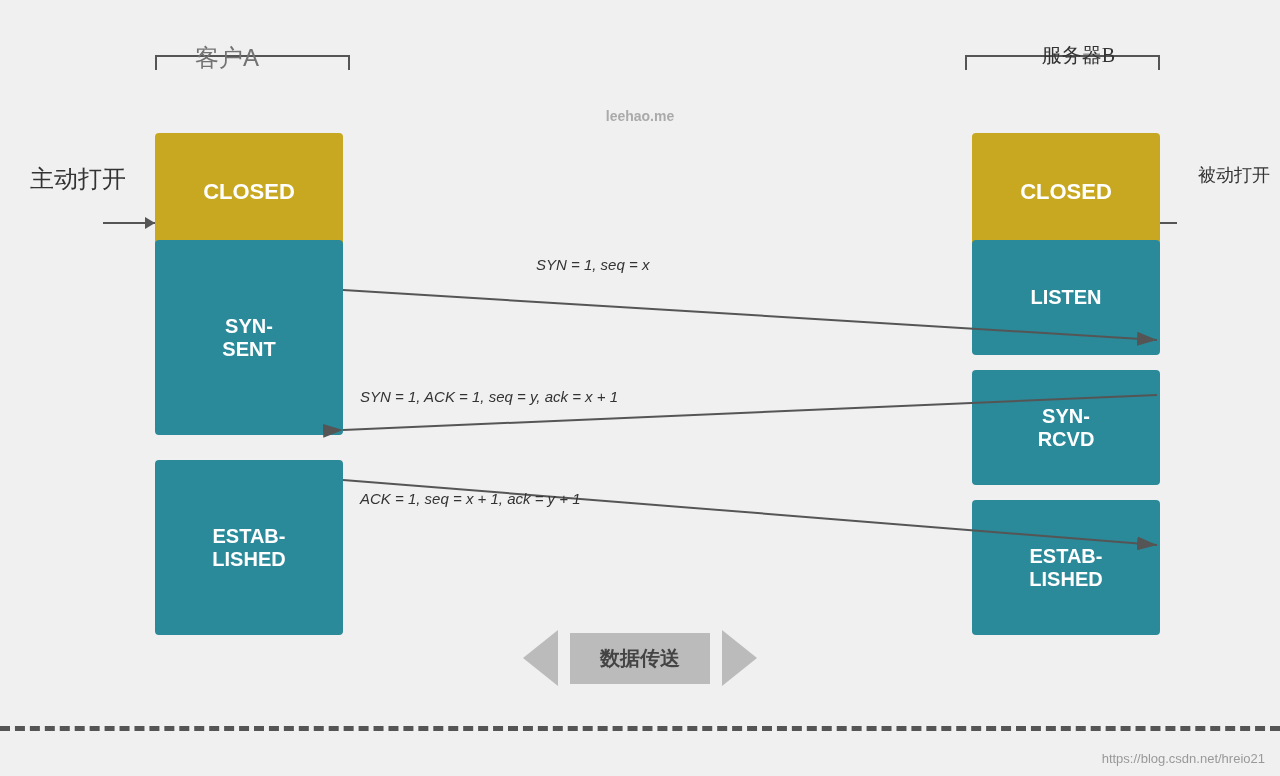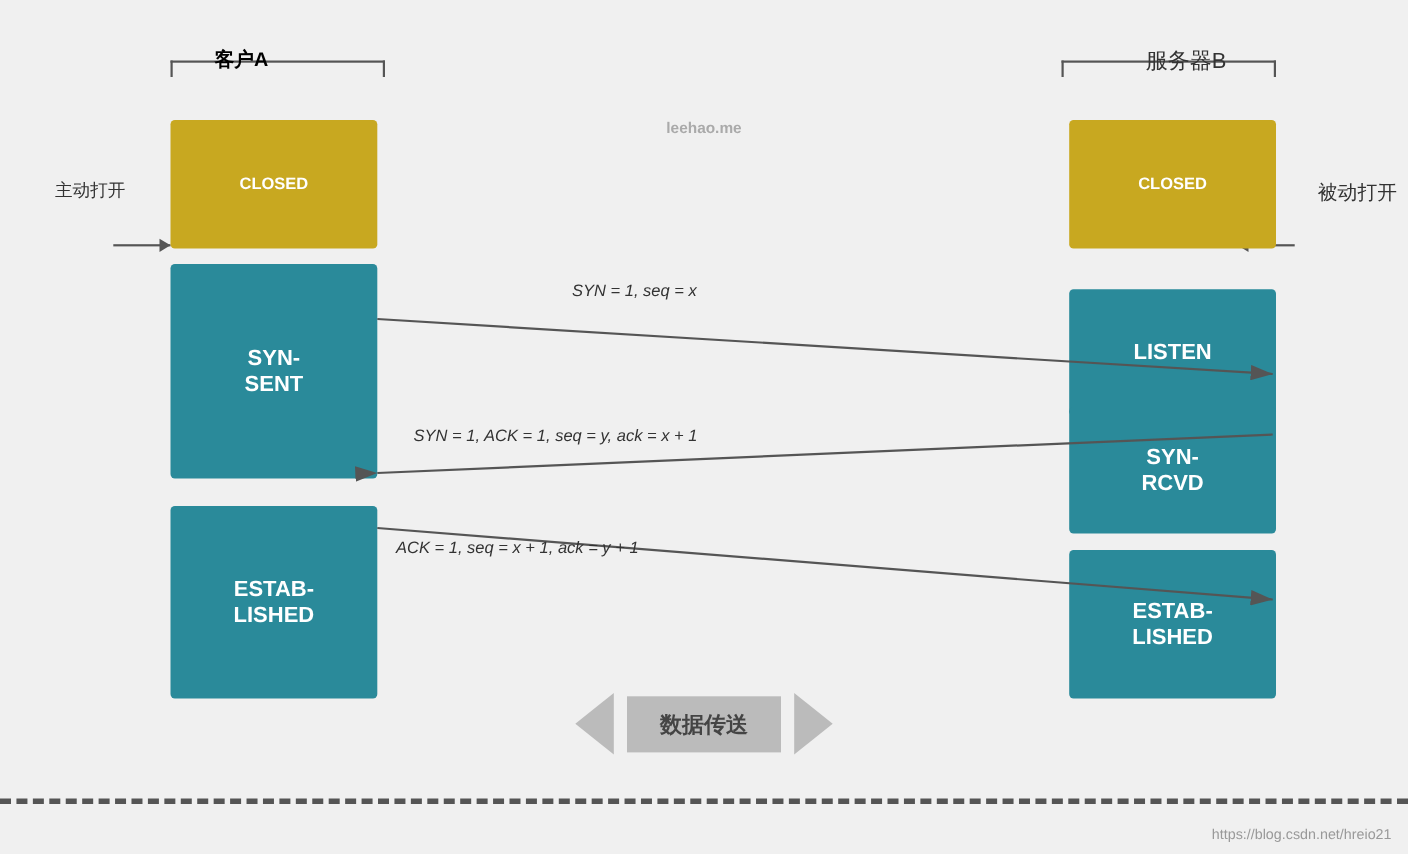--- a/index.html
+++ b/index.html
@@ -39,31 +39,31 @@
       right: 15px;
       color: #999;
       font-size: 13px;
     }
 
     
     .client-label {
       position: absolute;
       top: 42px;
       left: 195px;
-      font-size: 18px;
-      color: #000000;
-      font-weight: bold;
+      font-size: 24px;
+      color: #737373;
     }
 
     .server-label {
       position: absolute;
       top: 42px;
       right: 165px;
       font-size: 20px;
       color: #333;
+      font-family: Liberation Serif, serif;
     }
 
     
     .bracket-client {
       position: absolute;
       top: 55px;
       left: 155px;
       width: 195px;
       height: 2px;
       background: #555;
@@ -123,21 +123,22 @@
       justify-content: center;
       text-align: center;
       font-weight: bold;
       font-size: 20px;
       color: white;
       border-radius: 4px;
     }
 
     .state-box.gold {
       background: #c8a820;
-      font-size: 15px;
+      font-size: 22px;
+      margin-top: 24px;
     }
 
     .state-box.teal {
       background: #2a8a9a;
       font-size: 20px;
     }
 
     
     .box-closed-client {
       left: 155px;
@@ -166,21 +167,20 @@
       top: 109px;
       width: 188px;
       height: 117px;
     }
 
     .box-listen {
       right: 120px;
       top: 240px;
       width: 188px;
       height: 115px;
-      margin-top: 23px;
     }
 
     .box-syn-rcvd {
       right: 120px;
       top: 370px;
       width: 188px;
       height: 115px;
     }
 
     .box-estab-server {
@@ -188,23 +188,22 @@
       top: 500px;
       width: 188px;
       height: 135px;
     }
 
     
     .label-active {
       position: absolute;
       top: 163px;
       left: 30px;
-      font-size: 16px;
+      font-size: 24px;
       color: #333;
-      margin-left: 20px;
     }
 
     .label-passive {
       position: absolute;
       top: 163px;
       right: 10px;
       font-size: 18px;
       color: #333;
       font-family: Liberation Serif, serif;
     }
@@ -378,22 +377,22 @@
       </marker>
     </defs>
 
     <line x1="343" y1="290" x2="1157" y2="340" stroke="#555" stroke-width="2" marker-end="url(#arrowhead-right)"></line>
 
     <line x1="1157" y1="395" x2="343" y2="430" stroke="#555" stroke-width="2" marker-end="url(#arrowhead-left)"></line>
 
     <line x1="343" y1="480" x2="1157" y2="545" stroke="#555" stroke-width="2" marker-end="url(#arrowhead-right)"></line>
   </svg>
 
-  <div class="arrow-label" style="top: 256px; left: 520px; text-align: center;">SYN = 1, seq = x</div>
-  <div class="arrow-label" style="top: 388px; left: 376px;">SYN = 1, ACK = 1, seq = y, ack = x + 1</div>
+  <div class="arrow-label" style="top: 256px; left: 536px; text-align: center;">SYN = 1, seq = x</div>
+  <div class="arrow-label" style="top: 388px; left: 360px;">SYN = 1, ACK = 1, seq = y, ack = x + 1</div>
   <div class="arrow-label" style="top: 490px; left: 360px; text-align: center;">ACK = 1, seq = x + 1, ack = y + 1</div>
 
   <div class="data-transfer">
     <div class="arrow-left"></div>
     <div class="data-box">
       <span>数据传送</span>
     </div>
     <div class="arrow-right"></div>
   </div>
 

